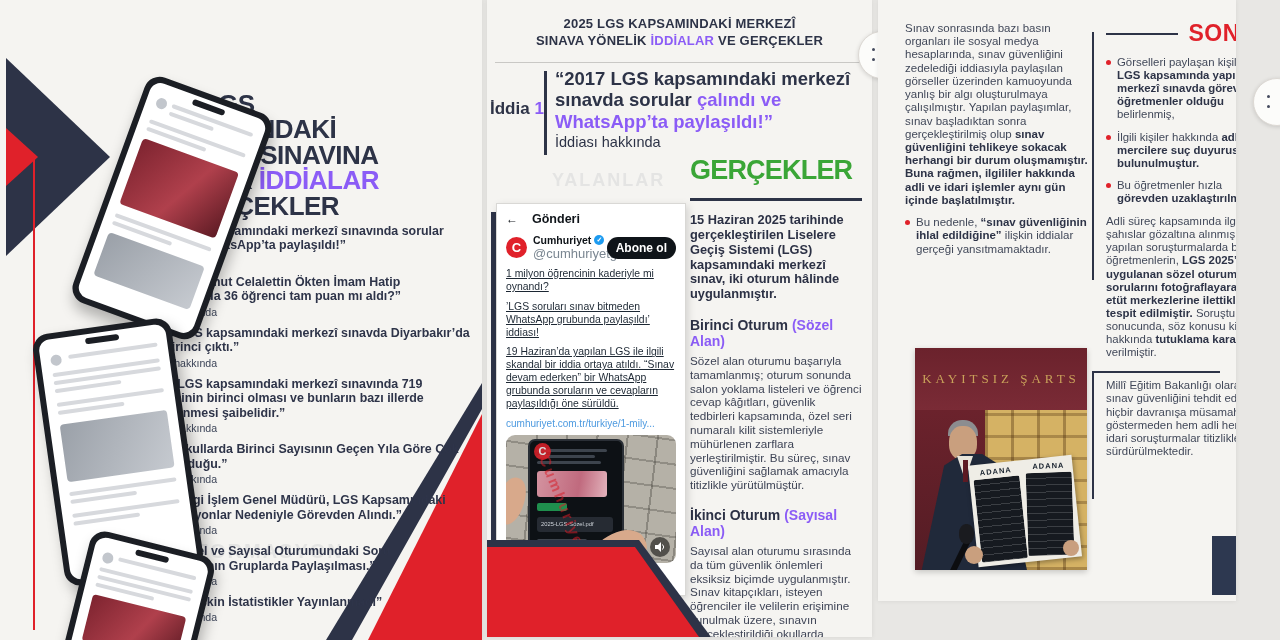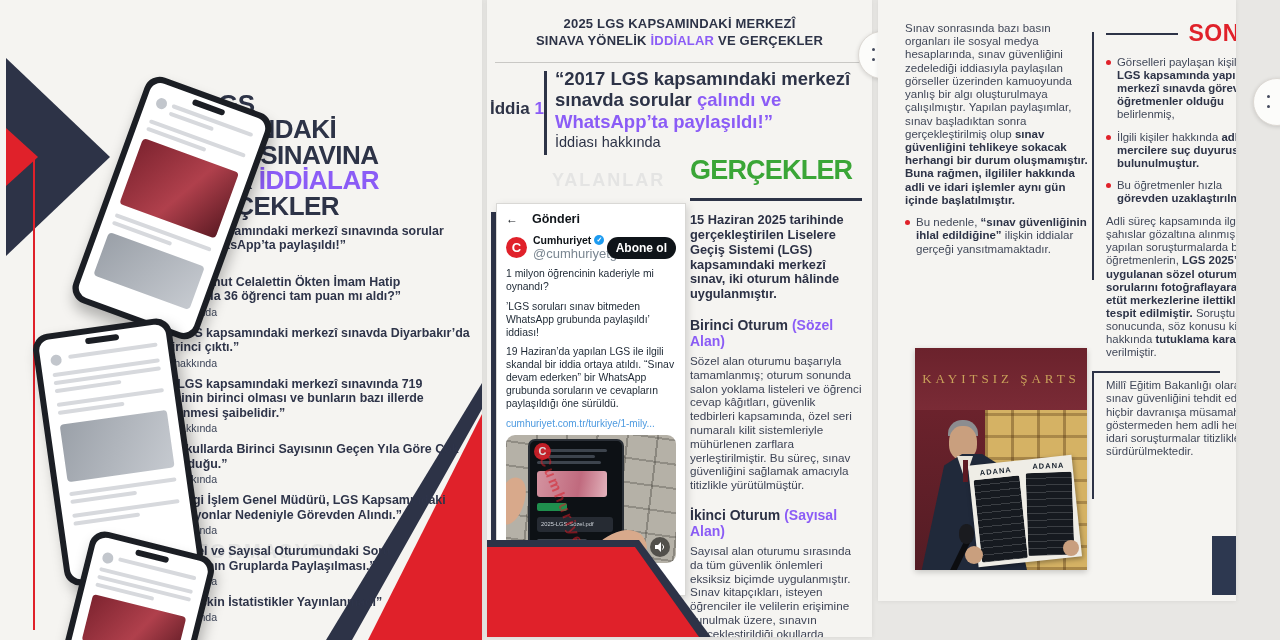--- a/index.html
+++ b/index.html
@@ -47,21 +47,21 @@
   .tweet{position:absolute;left:9px;top:203px;width:190px;background:#fff;border:1px solid #d9d8d5;box-shadow:2px 3px 8px rgba(0,0,0,.15);padding:8px 9px 6px;box-sizing:border-box;}
   .tw-top{display:flex;align-items:center;gap:14px;font-size:12px;color:#0f1419;}
   .tw-top .ttl{font-weight:bold;font-size:12.5px;}
   .tw-prof{display:flex;align-items:center;margin-top:8px;}
   .tw-av{width:21px;height:21px;border-radius:50%;background:#e0212a;color:#fff;font-weight:bold;font-size:13px;display:flex;align-items:center;justify-content:center;flex:none;}
   .tw-names{margin-left:6px;flex:1;min-width:0;}
   .tw-name{font-weight:bold;font-size:10.5px;color:#0f1419;display:flex;align-items:center;gap:3px;}
   .tw-check{width:10px;height:10px;border-radius:50%;background:#1d9bf0;color:#fff;font-size:7px;line-height:10px;text-align:center;flex:none;}
   .tw-handle{font-size:13px;color:#7a8691;}
   .tw-follow{background:#0f1419;color:#fff;font-weight:bold;font-size:12px;padding:4px 9px;border-radius:12px;flex:none;text-align:right;}
-  .tw-body{margin-top:7px;font-size:10.4px;line-height:1.24;color:#1c2733;}
+  .tw-body{margin-top:7px;font-size:10.4px;line-height:1.24;color:#1c2733;text-decoration:underline;}
   .tw-body p{margin:0 0 7px;}
   .tw-link{font-size:10px;color:#4d9ae0;margin-bottom:6px;}
   .tw-video{position:relative;height:128px;border-radius:9px;overflow:hidden;
     background:#b5b1a7;
     background-image:repeating-linear-gradient(97deg,rgba(60,58,52,.35) 0 2px,transparent 2px 30px),
                      repeating-linear-gradient(8deg,rgba(60,58,52,.3) 0 2px,transparent 2px 24px);}
   .vid-phone{position:absolute;left:22px;top:4px;width:92px;height:120px;background:#0d1115;border:2px solid #2a2f36;border-radius:7px;}
   .vp-row{position:absolute;left:7px;height:3px;background:#3d444d;border-radius:2px;}
   .vp-chip{position:absolute;left:7px;top:62px;width:30px;height:8px;background:#1f8f4d;border-radius:2px;}
   .vp-pink{position:absolute;left:7px;top:30px;width:70px;height:26px;border-radius:3px;background:linear-gradient(100deg,#d493a0,#c06a7e 60%,#e3b4bd);filter:blur(.4px);}

